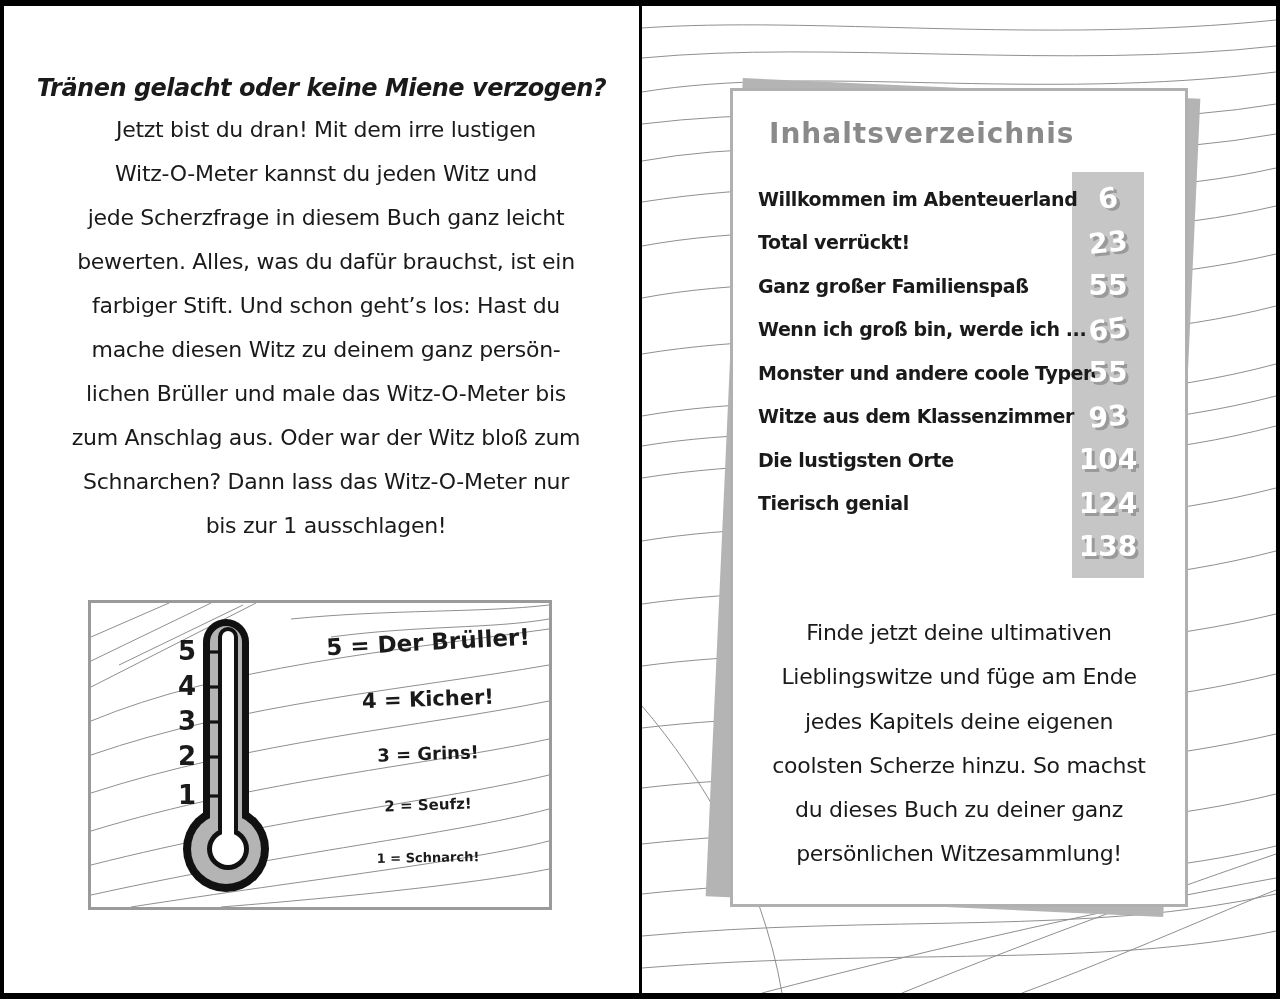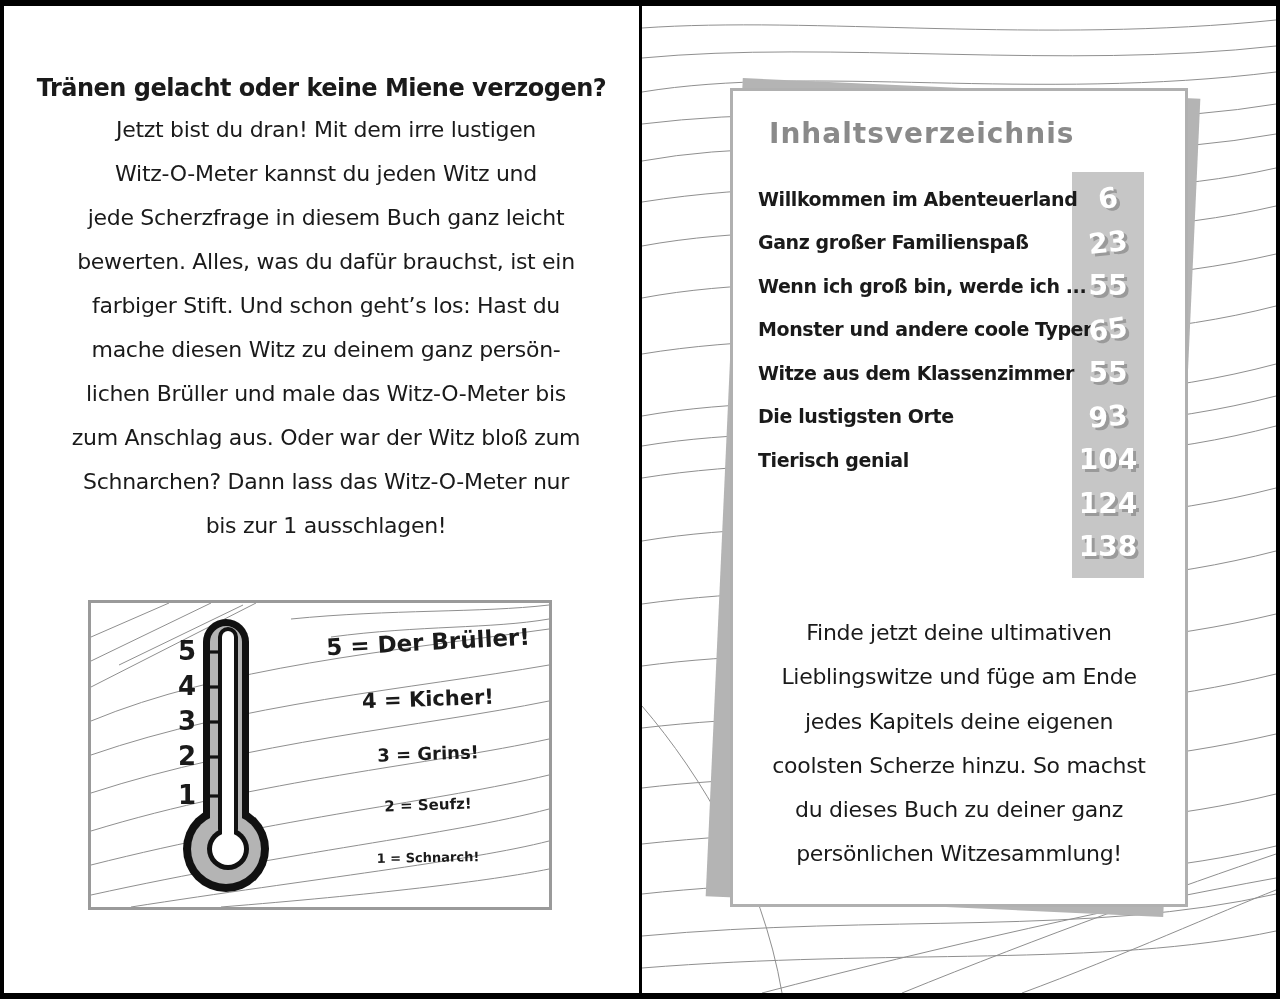--- a/index.html
+++ b/index.html
@@ -8,21 +8,21 @@
     font-family:"DejaVu Sans","Liberation Sans",sans-serif;color:#1a1a1a;
     overflow:hidden;
   }
   .page{position:absolute;top:6px;height:987px;background:#fff;}
   .page-left{left:4px;width:635px;}
   .page-right{left:642px;width:634px;overflow:hidden;}
 
   
   .main-title{
     position:absolute;top:52px;left:0;right:0;text-align:center;
-    font-size:24px;font-weight:bold;letter-spacing:-0.5px;
+    font-size:24px;font-weight:bold;letter-spacing:-0.5px;font-style:italic;
   }
   .intro{
     position:absolute;top:102px;left:9px;right:0;text-align:center;
     font-size:22px;line-height:44px;letter-spacing:-0.3px;
   }
   .meter-panel{
     position:absolute;left:84px;top:594px;width:458px;height:304px;
     border:3px solid #9a9a9a;background:#fff;overflow:hidden;
   }
   .panel-waves,.page-waves{position:absolute;left:0;top:0;}
@@ -188,20 +188,23 @@
     <div class="toc-card">
       <div class="toc-title">Inhaltsverzeichnis</div>
 
       <div class="num-bar"></div>
 
       <div class="toc-list">
         <div class="toc-row">
             <span class="toc-label">Willkommen im Abenteuerland</span>
           </div>
         <div class="toc-row">
+            <span class="toc-label">Total verrückt!</span>
+          </div>
+        <div class="toc-row">
             <span class="toc-label">Ganz großer Familienspaß</span>
           </div>
         <div class="toc-row">
             <span class="toc-label">Wenn ich groß bin, werde ich ...</span>
           </div>
         <div class="toc-row">
             <span class="toc-label">Monster und andere coole Typen</span>
           </div>
         <div class="toc-row">
             <span class="toc-label">Witze aus dem Klassenzimmer</span>

